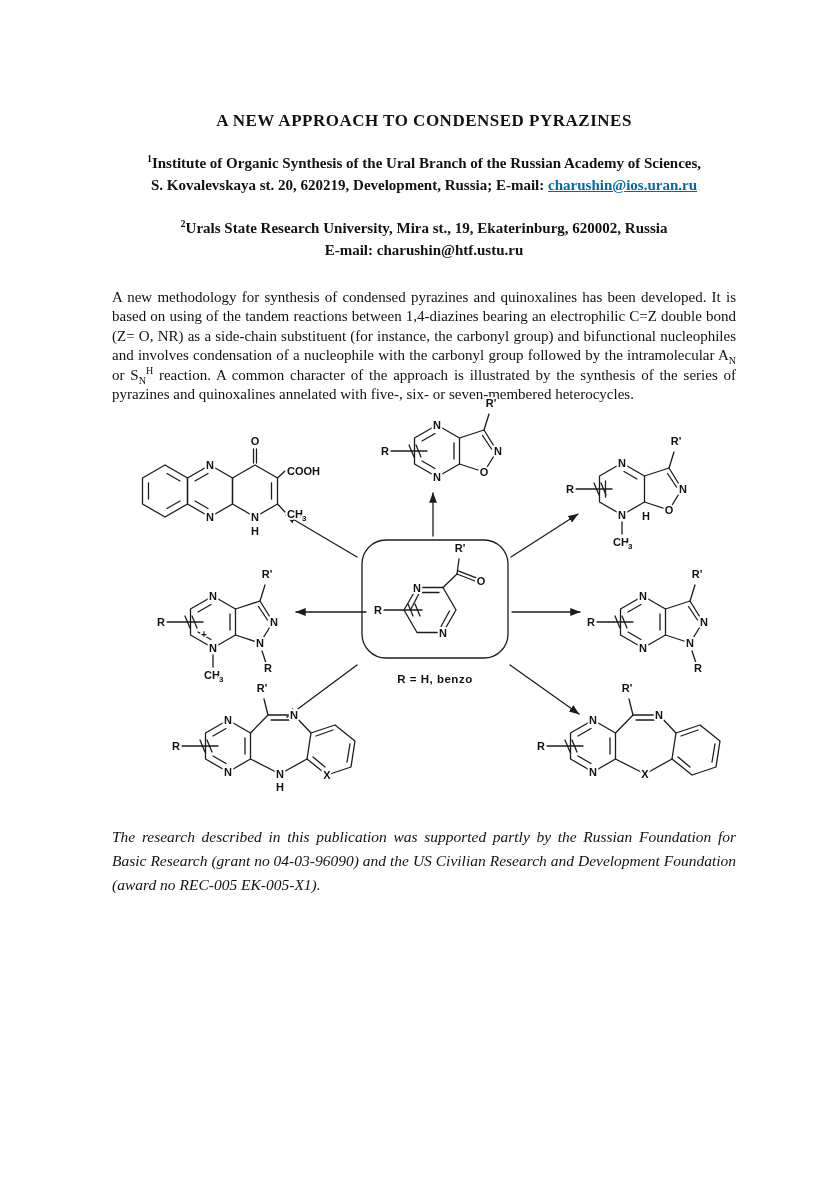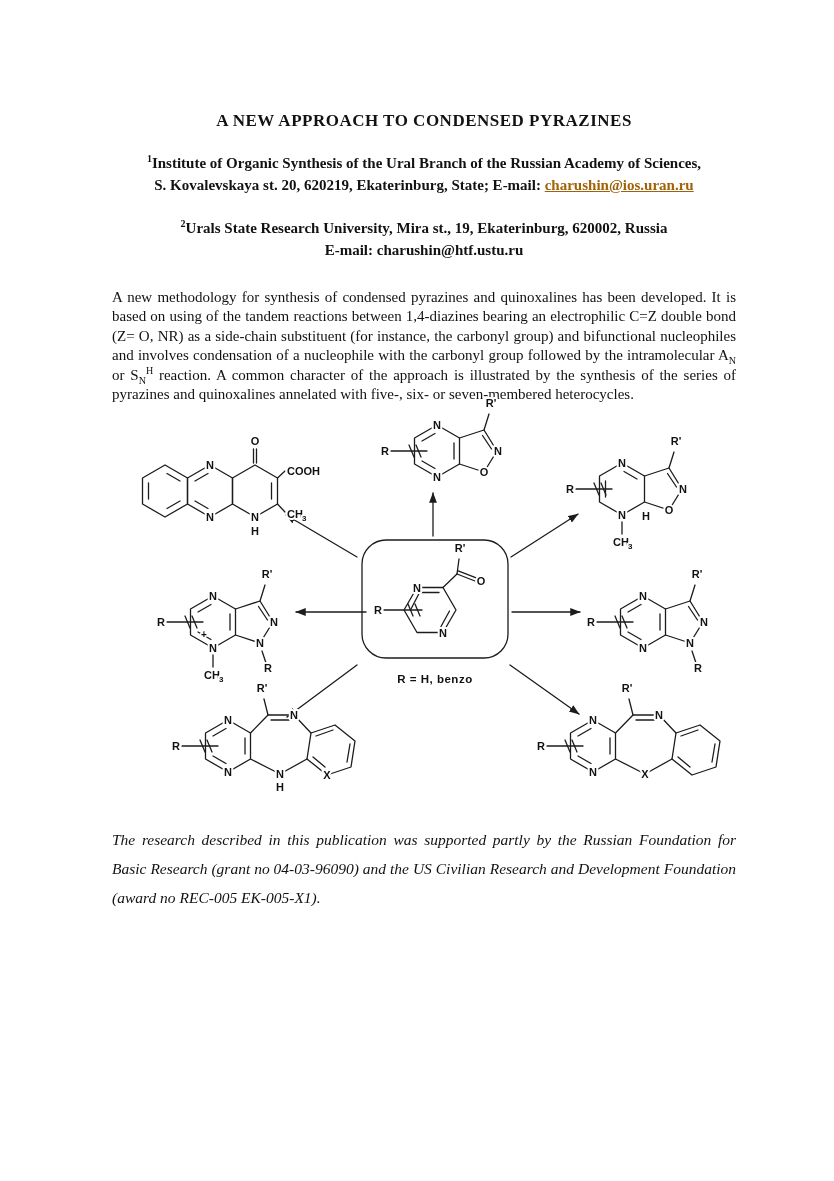--- a/index.html
+++ b/index.html
@@ -3,42 +3,42 @@
 <meta charset="utf-8">
 <style>
   html,body{margin:0;padding:0;background:#ffffff;}
   body{width:834px;height:1181px;font-family:"Liberation Serif",serif;color:#121212;overflow:hidden;}
   .page{padding:111px 98px 0 112px;}
   .title{font-size:17px;font-weight:bold;text-align:center;letter-spacing:.5px;margin:0;}
   .authors{font-size:15px;text-align:center;margin:22px 0 0;}
   .affil{font-size:15px;text-align:center;margin:21px 0 0;line-height:22px;font-weight:bold;}
   sup{font-size:10px;line-height:0;}
   sub{font-size:10px;line-height:0;}
-  .email-link{text-decoration:underline;color:#a16207;text-align:right;}
+  .email-link{text-decoration:underline;color:#0369a1;text-align:right;}
   .abstract{font-size:15px;text-align:justify;line-height:19.4px;margin:27px 0 16px;}
-  .ack{font-size:15.5px;font-style:italic;text-align:justify;line-height:29px;margin:31px 0 0;}
+  .ack{font-size:15.5px;font-style:italic;text-align:justify;line-height:24px;margin:31px 0 0;}
   svg.scheme{display:block;margin:-26px 0 0 -2px;}
   .bond{stroke:#1c1c1c;stroke-width:1.3;fill:none;stroke-linecap:round;stroke-linejoin:round;}
   .atom{font-family:"Liberation Sans",sans-serif;font-weight:bold;font-size:11px;fill:#111;
         text-anchor:middle;paint-order:stroke fill;stroke:#ffffff;stroke-width:4px;stroke-linejoin:round;}
   .atomL{text-anchor:start;}
   .atom-sm{font-size:8px;}
   .charge{font-size:10px;stroke-width:3px;}
   .legend-text{font-family:"Liberation Sans",sans-serif;font-weight:bold;font-size:11.5px;fill:#111;
         text-anchor:middle;letter-spacing:.5px;}
 </style>
 </head>
 <body>
 
 <div class="page">
 
   <div class="title">A NEW APPROACH TO CONDENSED PYRAZINES</div>
 
 
-  <div class="affil"><sup>1</sup><span>Institute of Organic Synthesis of the Ural Branch of the Russian Academy of Sciences,</span><br><span>S. Kovalevskaya st. 20, 620219, Ekaterinburg, State; E-mail: </span><span class="email-link">charushin@ios.uran.ru</span></div>
+  <div class="affil"><sup>1</sup><span>Institute of Organic Synthesis of the Ural Branch of the Russian Academy of Sciences,</span><br><span>S. Kovalevskaya st. 20, 620219, Development, Russia; E-mail: </span><span class="email-link">charushin@ios.uran.ru</span></div>
 
   <div class="affil"><sup>2</sup><span>Urals State Research University, Mira st., 19, Ekaterinburg, 620002, Russia</span><br><span>E-mail: charushin@htf.ustu.ru</span></div>
 
   <div class="abstract"><span>A new methodology for synthesis of condensed pyrazines and quinoxalines has been developed. It is based on using of the tandem reactions between 1,4-diazines bearing an electrophilic C=Z double bond (Z= O, NR) as a side-chain substituent (for instance, the carbonyl group) and bifunctional nucleophiles and involves condensation of a nucleophile with the carbonyl group followed by the intramolecular A</span><sub>N</sub><span> or S</span><sub>N</sub><sup>H</sup><span> reaction. A common character of the approach is illustrated by the synthesis of the series of pyrazines and quinoxalines annelated with five-, six- or seven-membered heterocycles.</span></div>
 
   <svg class="scheme" width="620" height="400" viewBox="0 0 620 400">
     <defs>
       <marker id="ah" markerWidth="10" markerHeight="8" refX="7.5" refY="3" orient="auto">
         <path d="M0,0 L8,3 L0,6 Z" fill="#1c1c1c"></path>
       </marker>

